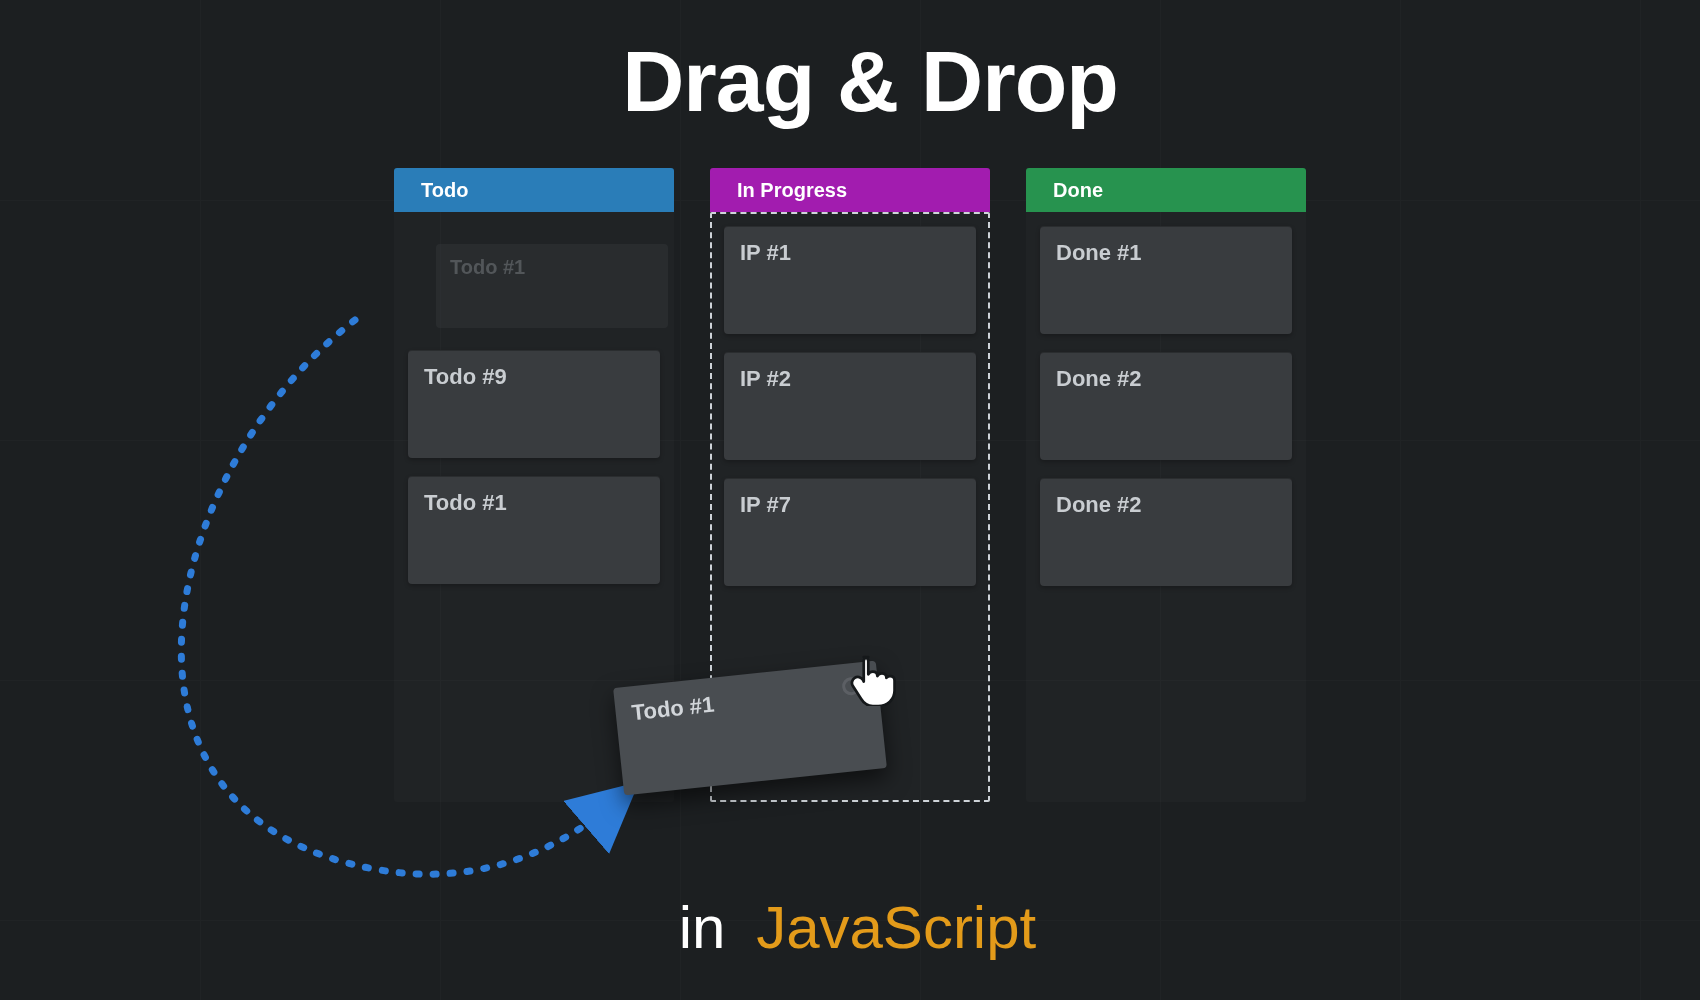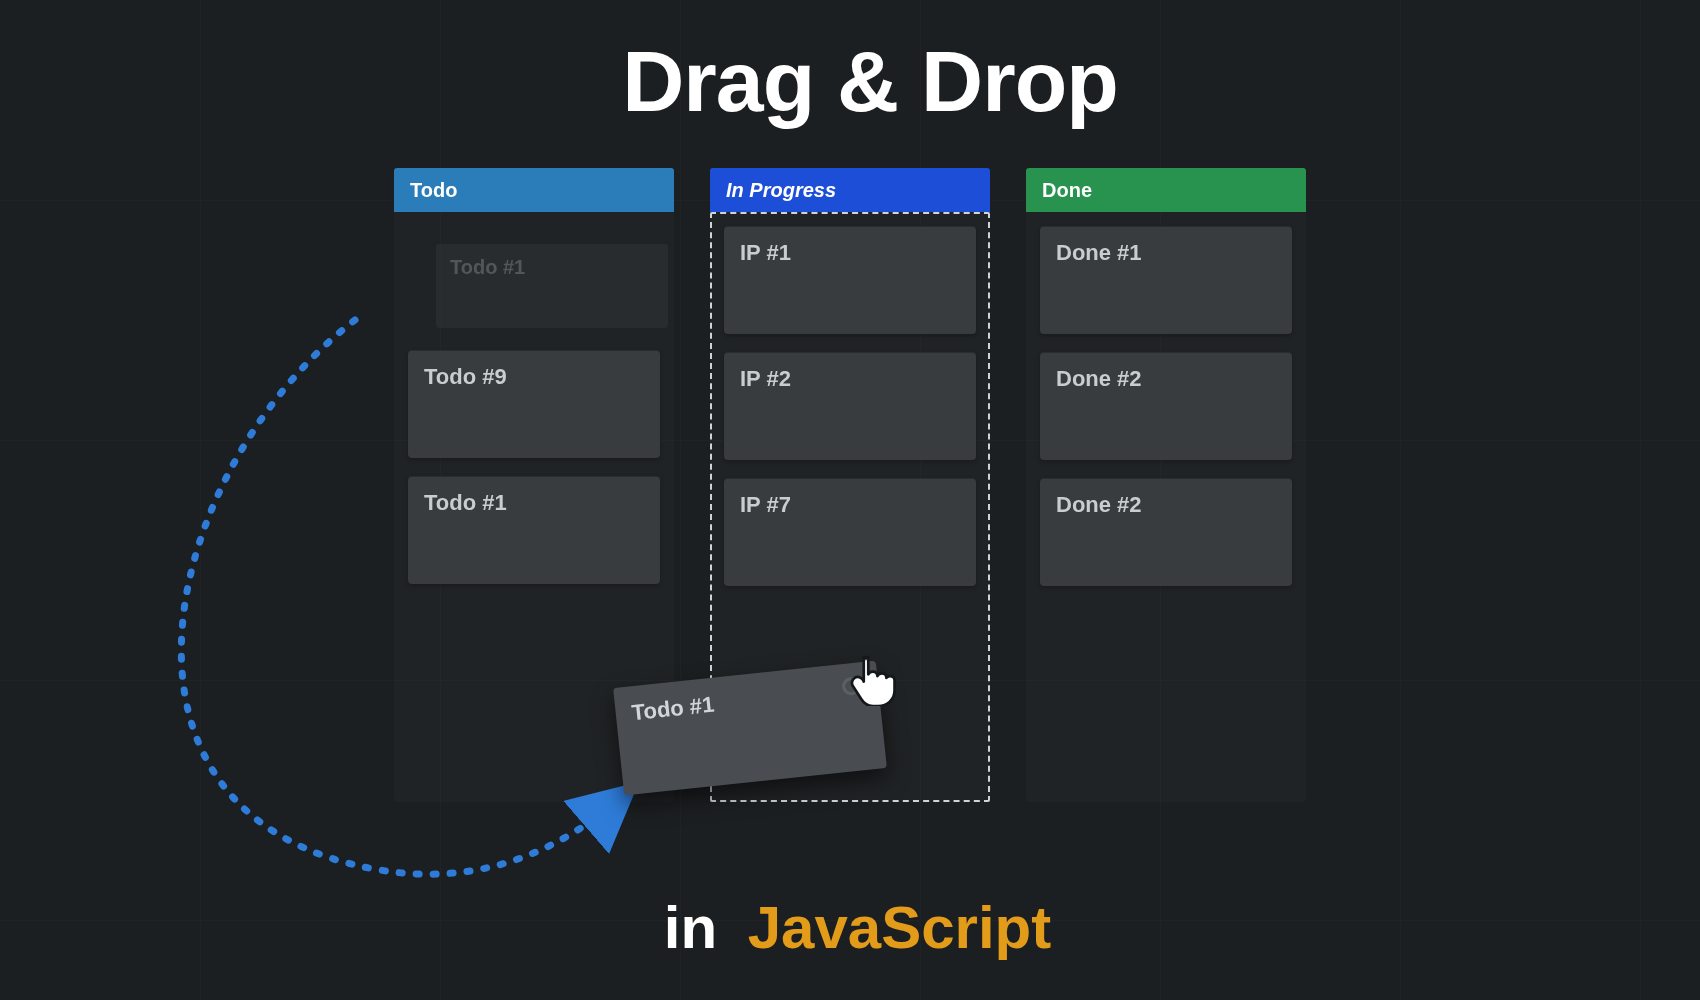--- a/index.html
+++ b/index.html
@@ -30,21 +30,21 @@
     font-weight: 900;
     font-size: 86px;
     letter-spacing: -1px;
     z-index: 3;
     padding-left: 40px;
   }
   .subtitle {
     position: absolute;
     bottom: 38px; left: 15px; right: 0;
     text-align: center;
-    font-weight: 700;
+    font-weight: 400;
     font-size: 60px;
     z-index: 3;
   }
   .subtitle .sub-in { color: #ffffff; margin-right: 14px; }
   .subtitle .sub-js { color: #e39b1a; }
 
   .board {
     position: absolute;
     top: 168px;
     left: 50%;
@@ -53,28 +53,28 @@
     gap: 36px;
     z-index: 2;
   }
   .column {
     width: 280px;
     position: relative;
   }
   .col-header {
     height: 44px;
     line-height: 44px;
-    padding: 0 16px;
+    padding: 0 27px;
     font-weight: 700;
     font-size: 20px;
     color: #ffffff;
     border-radius: 3px 3px 0 0;
   }
   .col-todo { background: #2a7db8; }
-  .col-inprogress { background: #1d4ed8; font-style: italic; }
+  .col-inprogress { background: #a21caf; }
   .col-done { background: #27934f; }
   .col-body {
     background: rgba(255,255,255,0.02);
     min-height: 590px;
     padding: 14px;
     display: flex;
     flex-direction: column;
     gap: 18px;
     border-radius: 0 0 3px 3px;
   }

